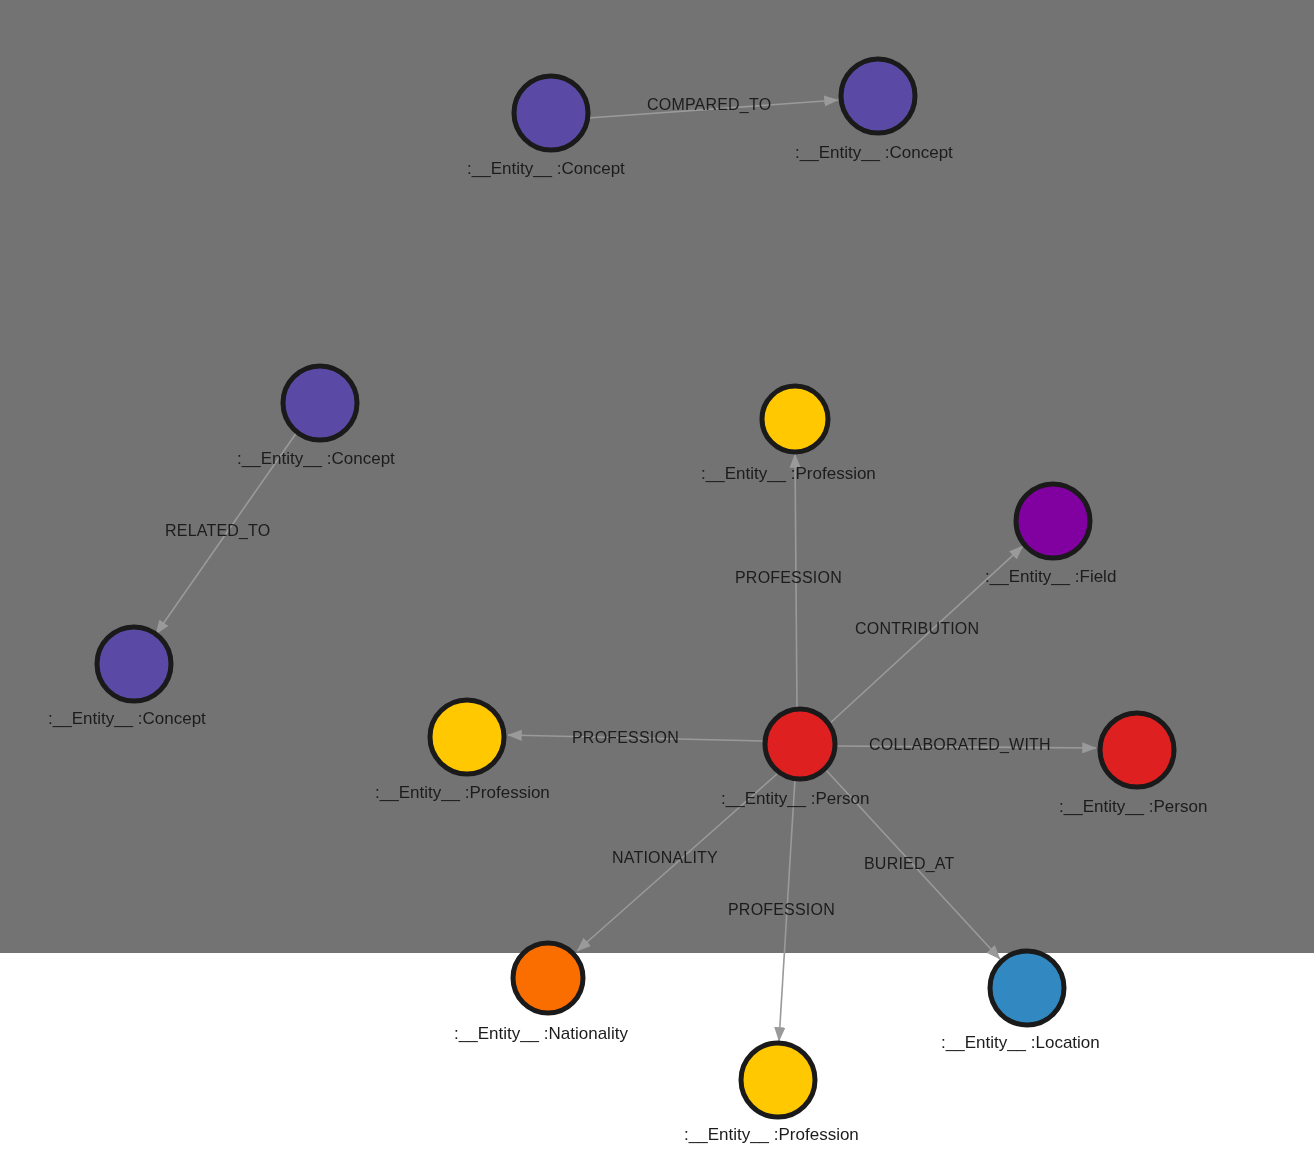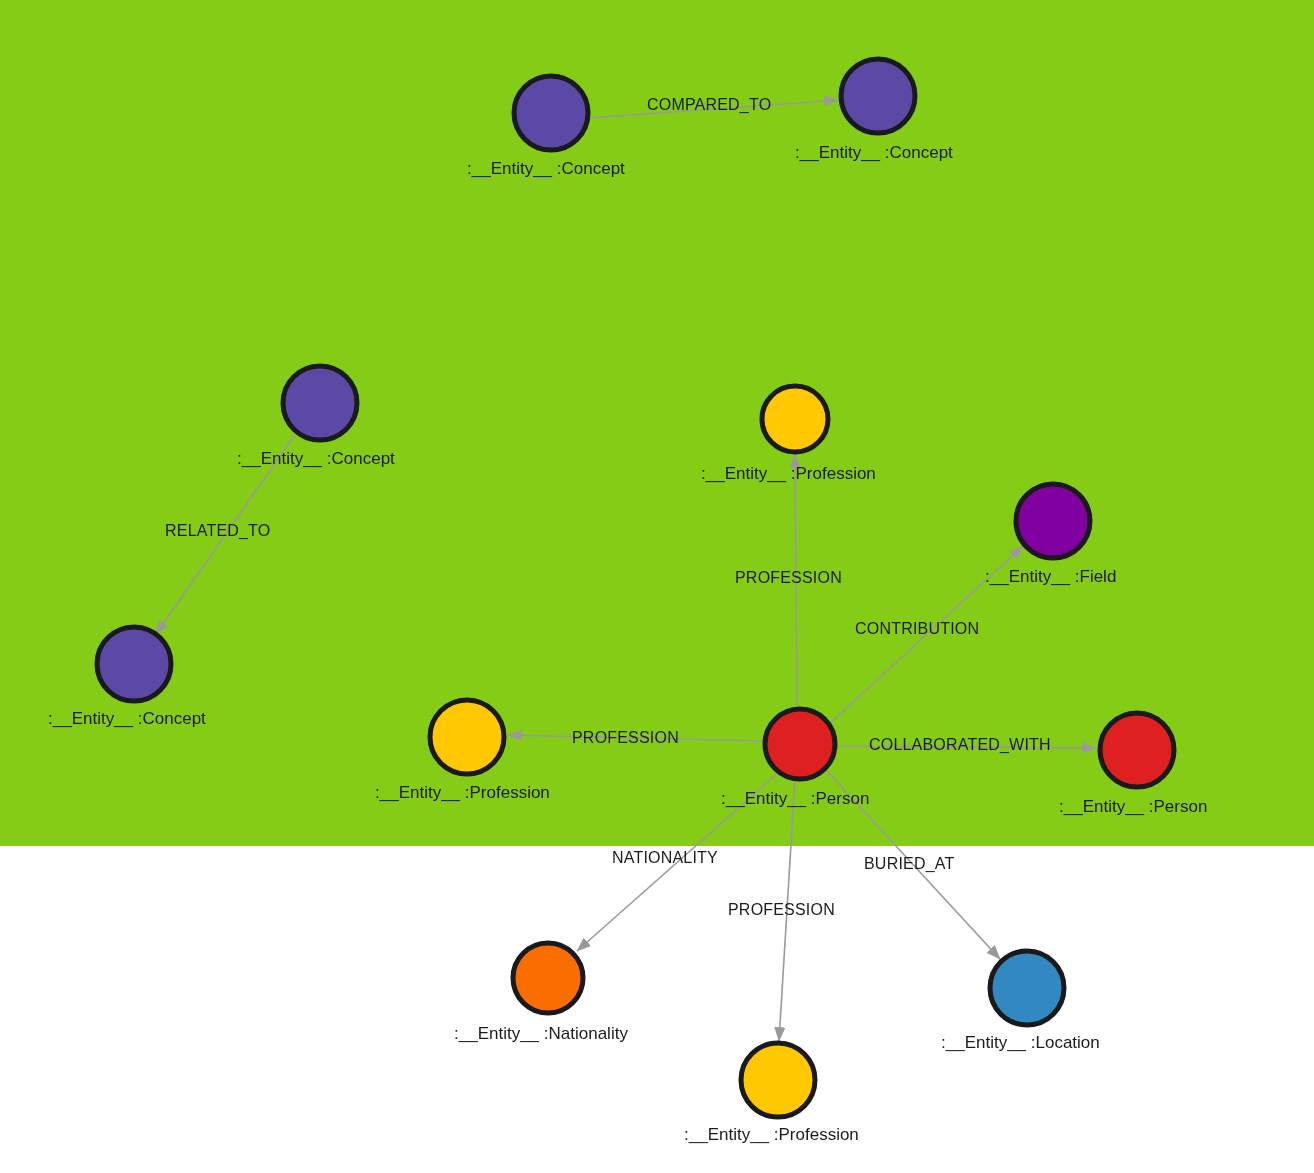--- a/index.html
+++ b/index.html
@@ -10,22 +10,22 @@
   }
   body {
     font-family: "Liberation Sans", sans-serif;
     width: 1314px;
     height: 1173px;
     overflow: hidden;
   }
   #graph-canvas {
     position: relative;
     width: 1314px;
-    height: 846px;
-    background: #84cc16;
+    height: 953px;
+    background: #737373;
   }
   #graph-svg {
     position: absolute;
     top: 0;
     left: 0;
     width: 1314px;
     height: 1173px;
   }
   .edge-line {
     stroke: #9a9a9a;

